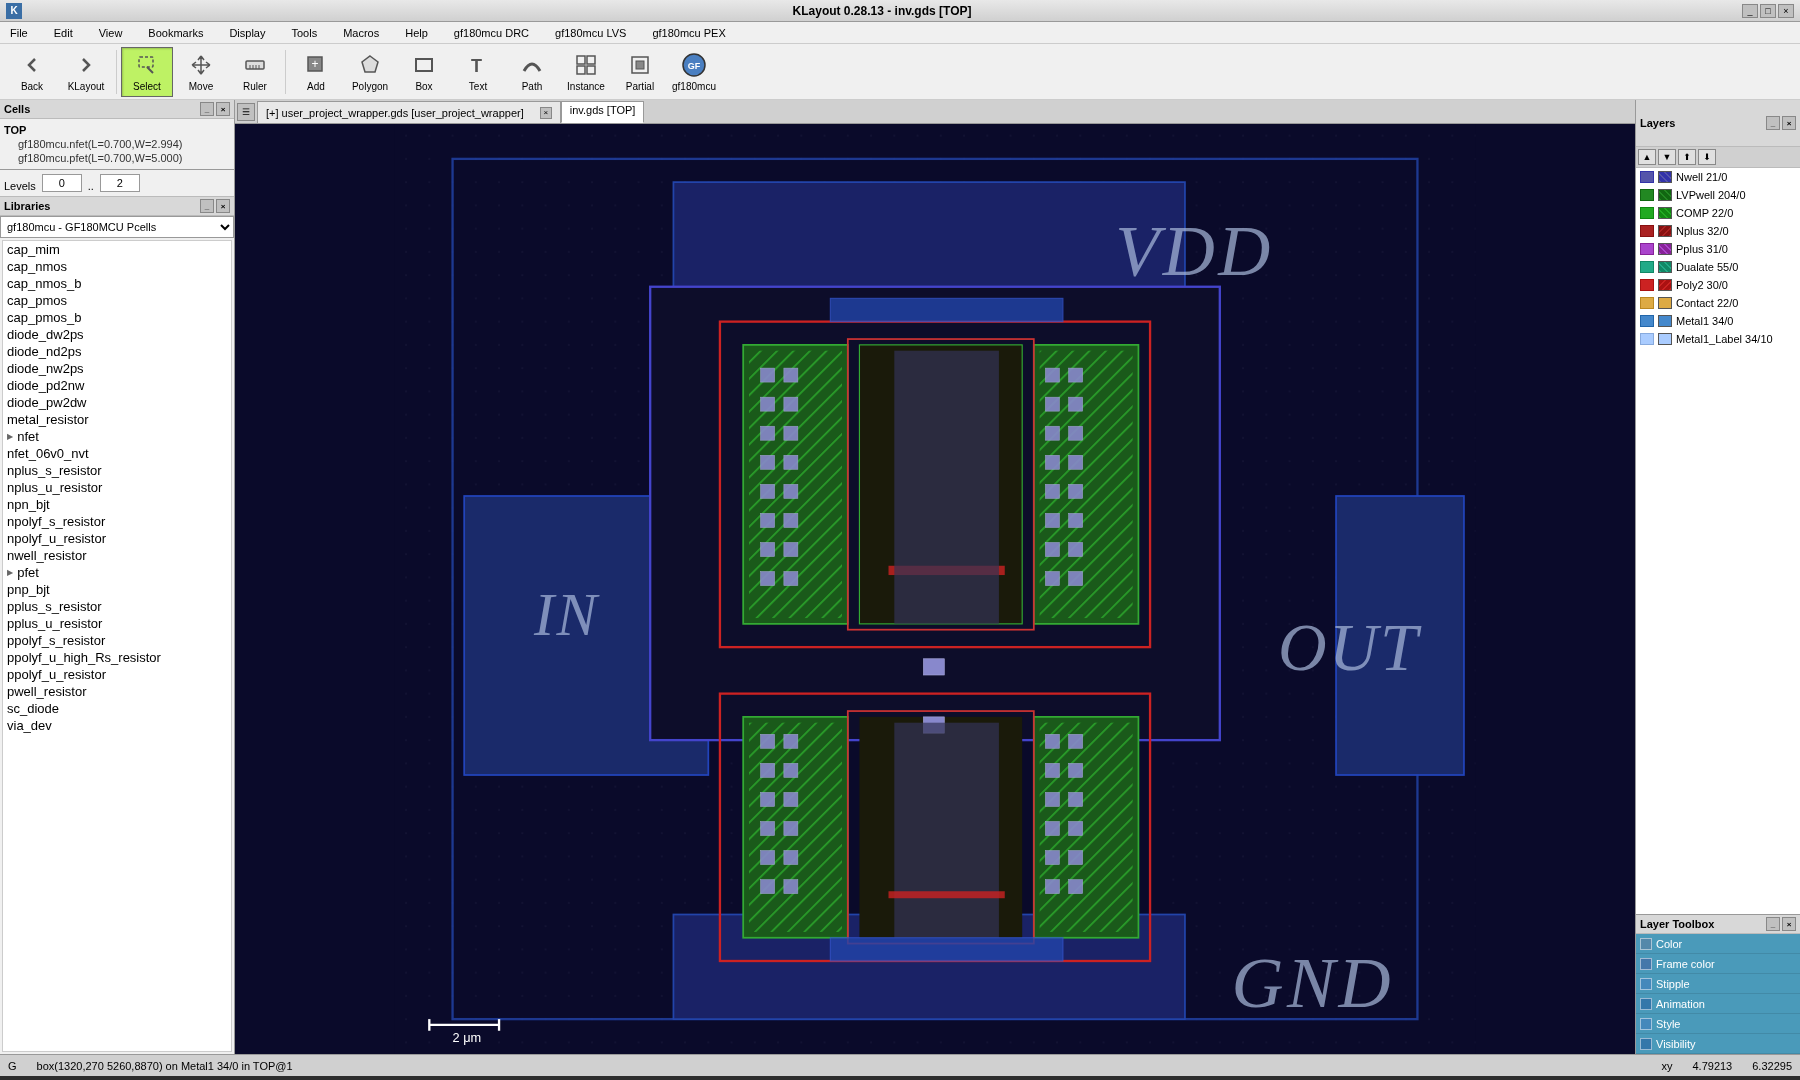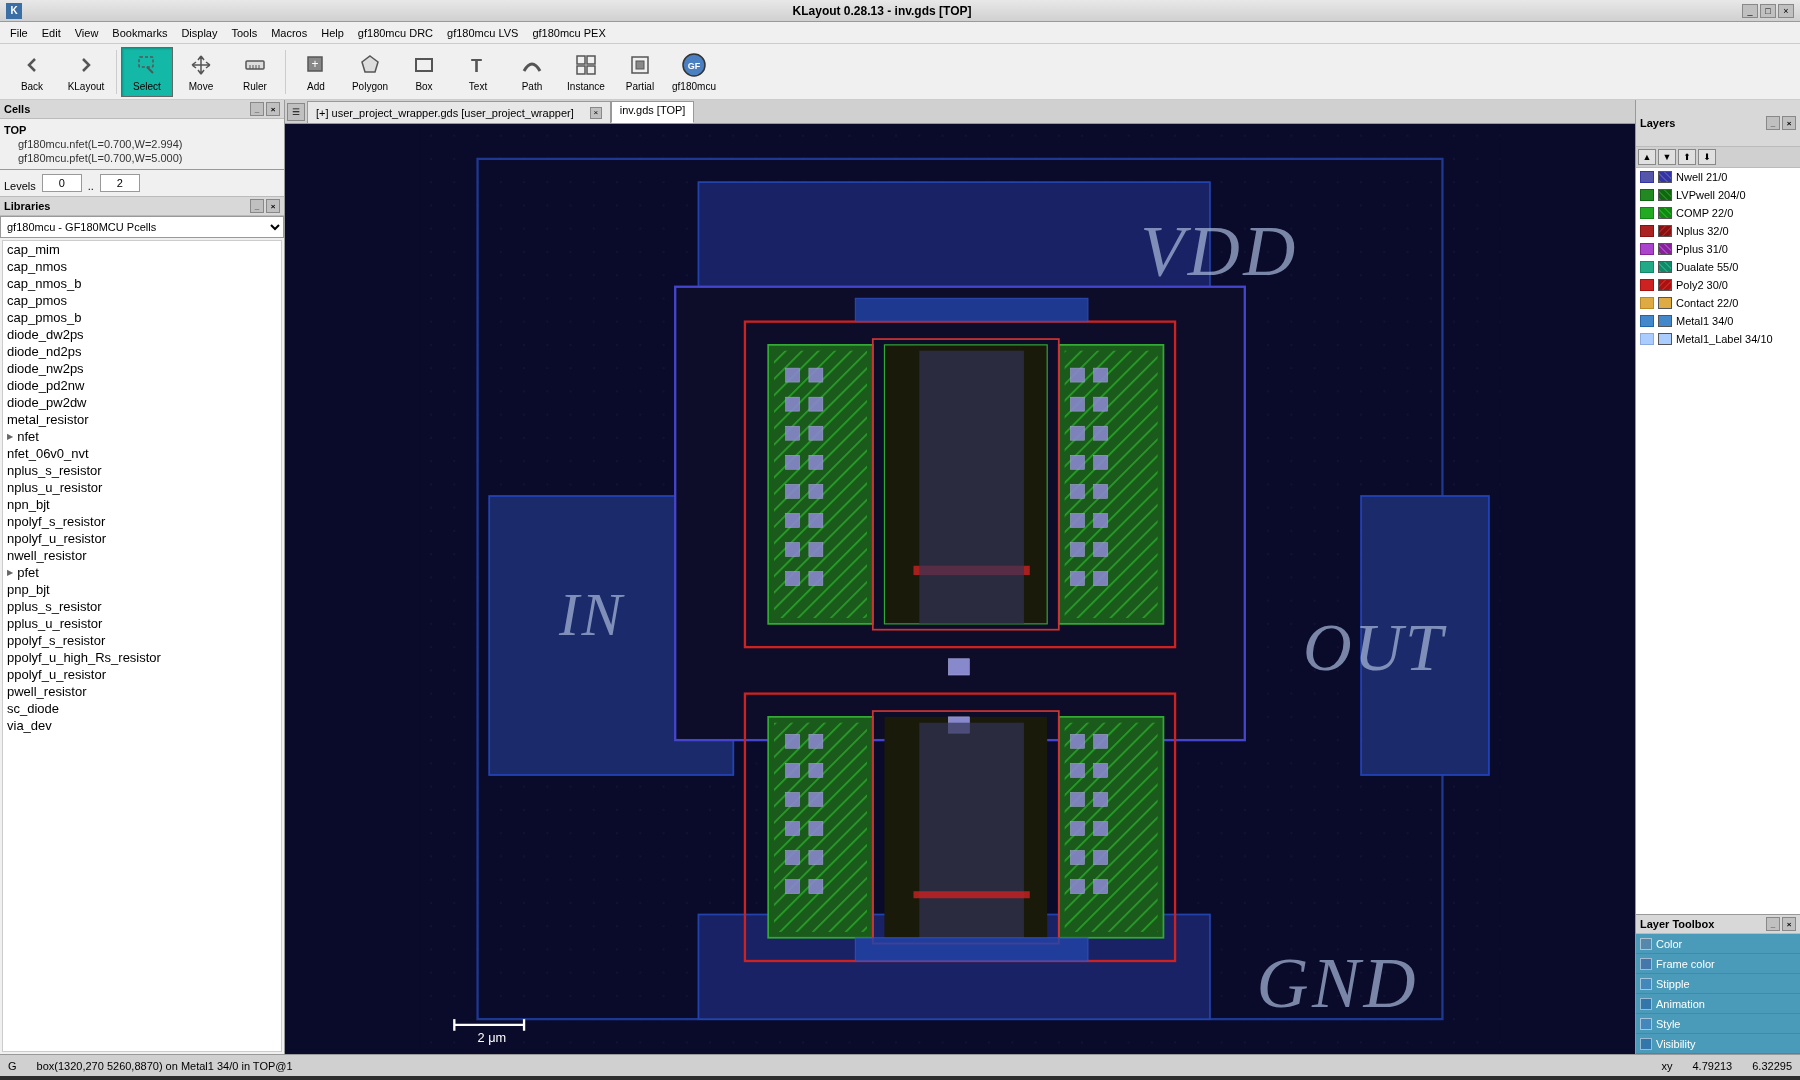--- a/index.html
+++ b/index.html
@@ -28,21 +28,21 @@
     }
 
     
     #menubar {
       height: 22px;
       background: #f0f0f0;
       display: flex;
       align-items: center;
       padding: 0 4px;
       border-bottom: 1px solid #ccc;
-      gap: 2px;
+      gap: 14px;
     }
     .menu-item {
       padding: 2px 6px;
       font-size: 11px;
       cursor: pointer;
       white-space: nowrap;
     }
 
     
     #toolbar {
@@ -61,37 +61,37 @@
       justify-content: center;
       width: 52px;
       height: 50px;
       padding: 2px;
       cursor: pointer;
       border: 1px solid transparent;
       background: transparent;
       font-size: 10px;
       gap: 2px;
     }
-    .toolbar-btn.active { border: 1px solid #666; background: #14b8a6; box-shadow: inset 1px 1px 2px rgba(0,0,0,0.2); }
+    .toolbar-btn.active { border: 1px solid #666; background: #bef264; box-shadow: inset 1px 1px 2px rgba(0,0,0,0.2); }
     .toolbar-icon {
       width: 28px; height: 28px;
       display: flex; align-items: center; justify-content: center;
       font-size: 18px;
     }
     .toolbar-separator { width: 1px; height: 44px; background: #ccc; margin: 0 2px; }
 
     
     #main-layout {
       display: flex;
       height: calc(1080px - 22px - 22px - 56px - 26px);
     }
 
     
     #left-panel {
-      width: 285px;
+      width: 235px;
       background: #f0f0f0;
       border-right: 1px solid #999;
       display: flex;
       flex-direction: column;
     }
 
     
     #cells-section {
       background: #f0f0f0;
       border-bottom: 1px solid #999;

